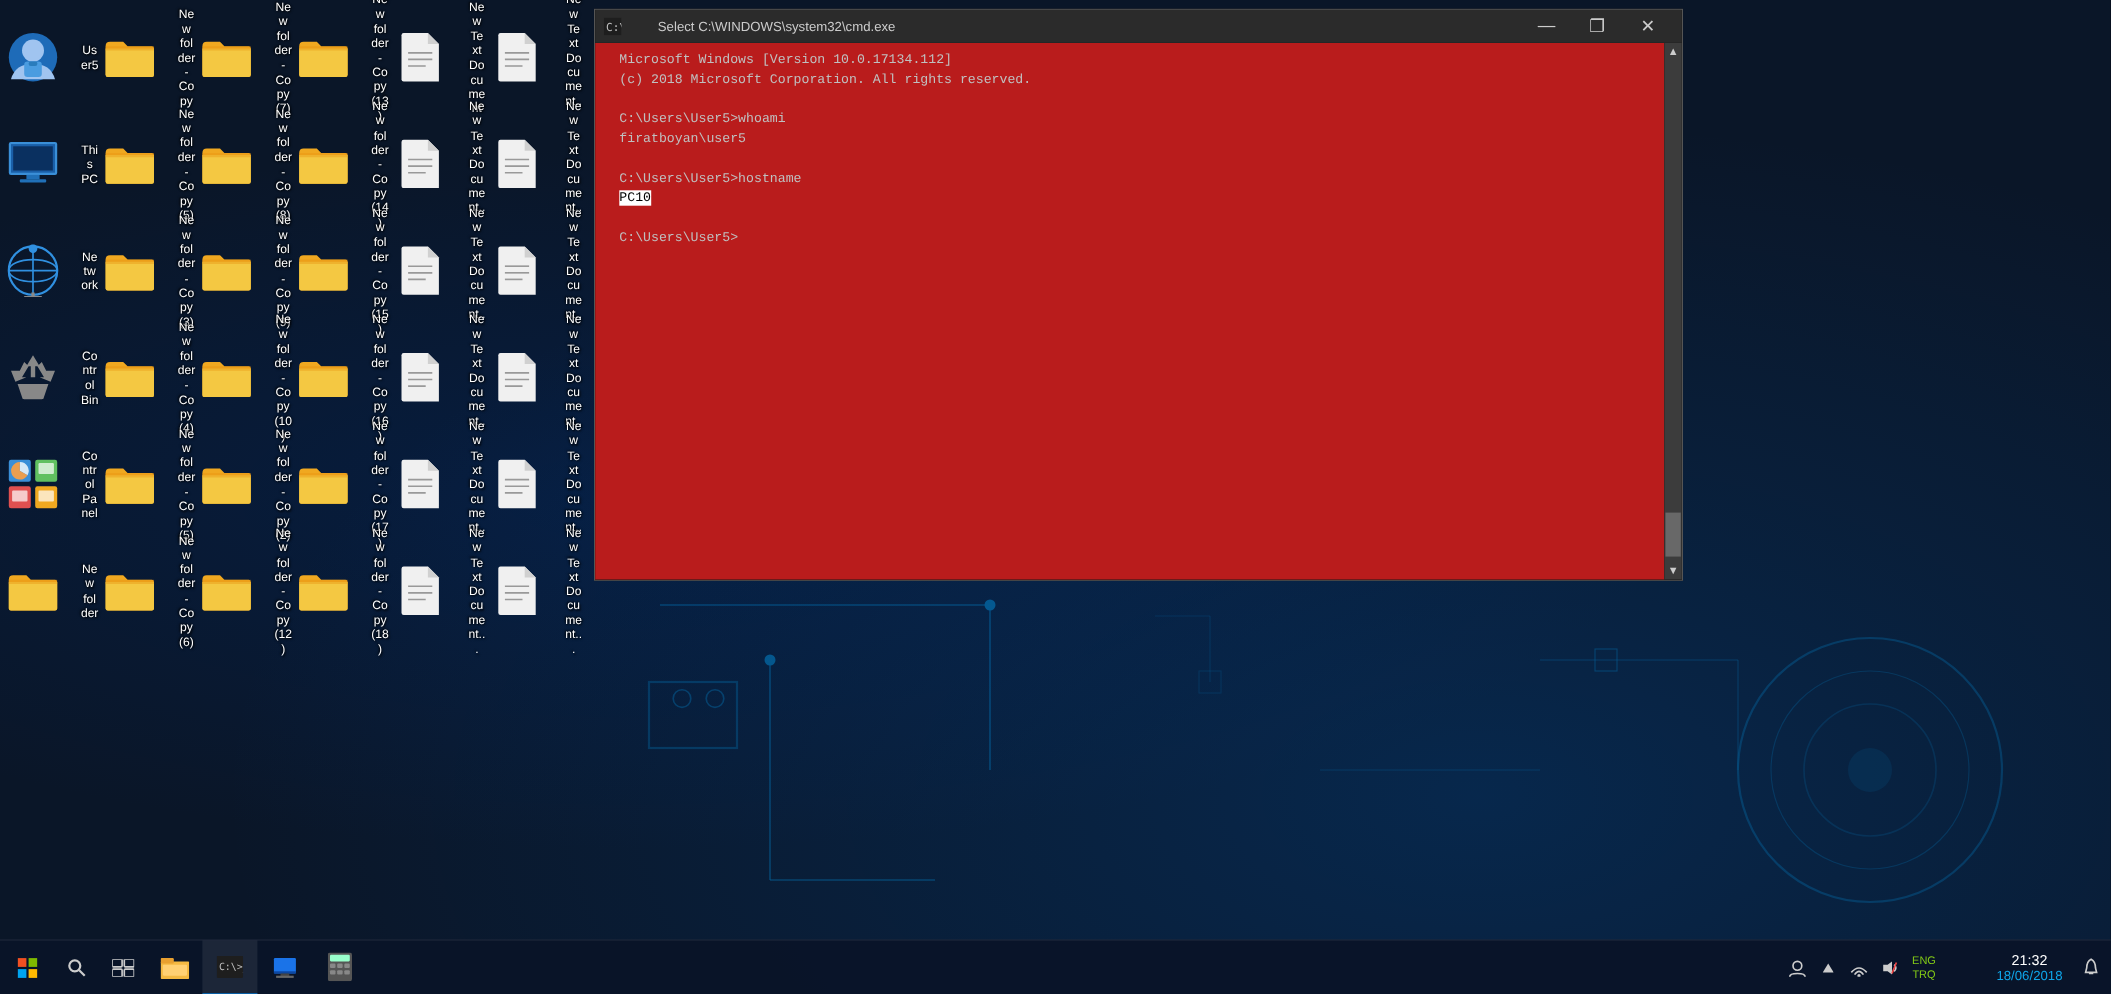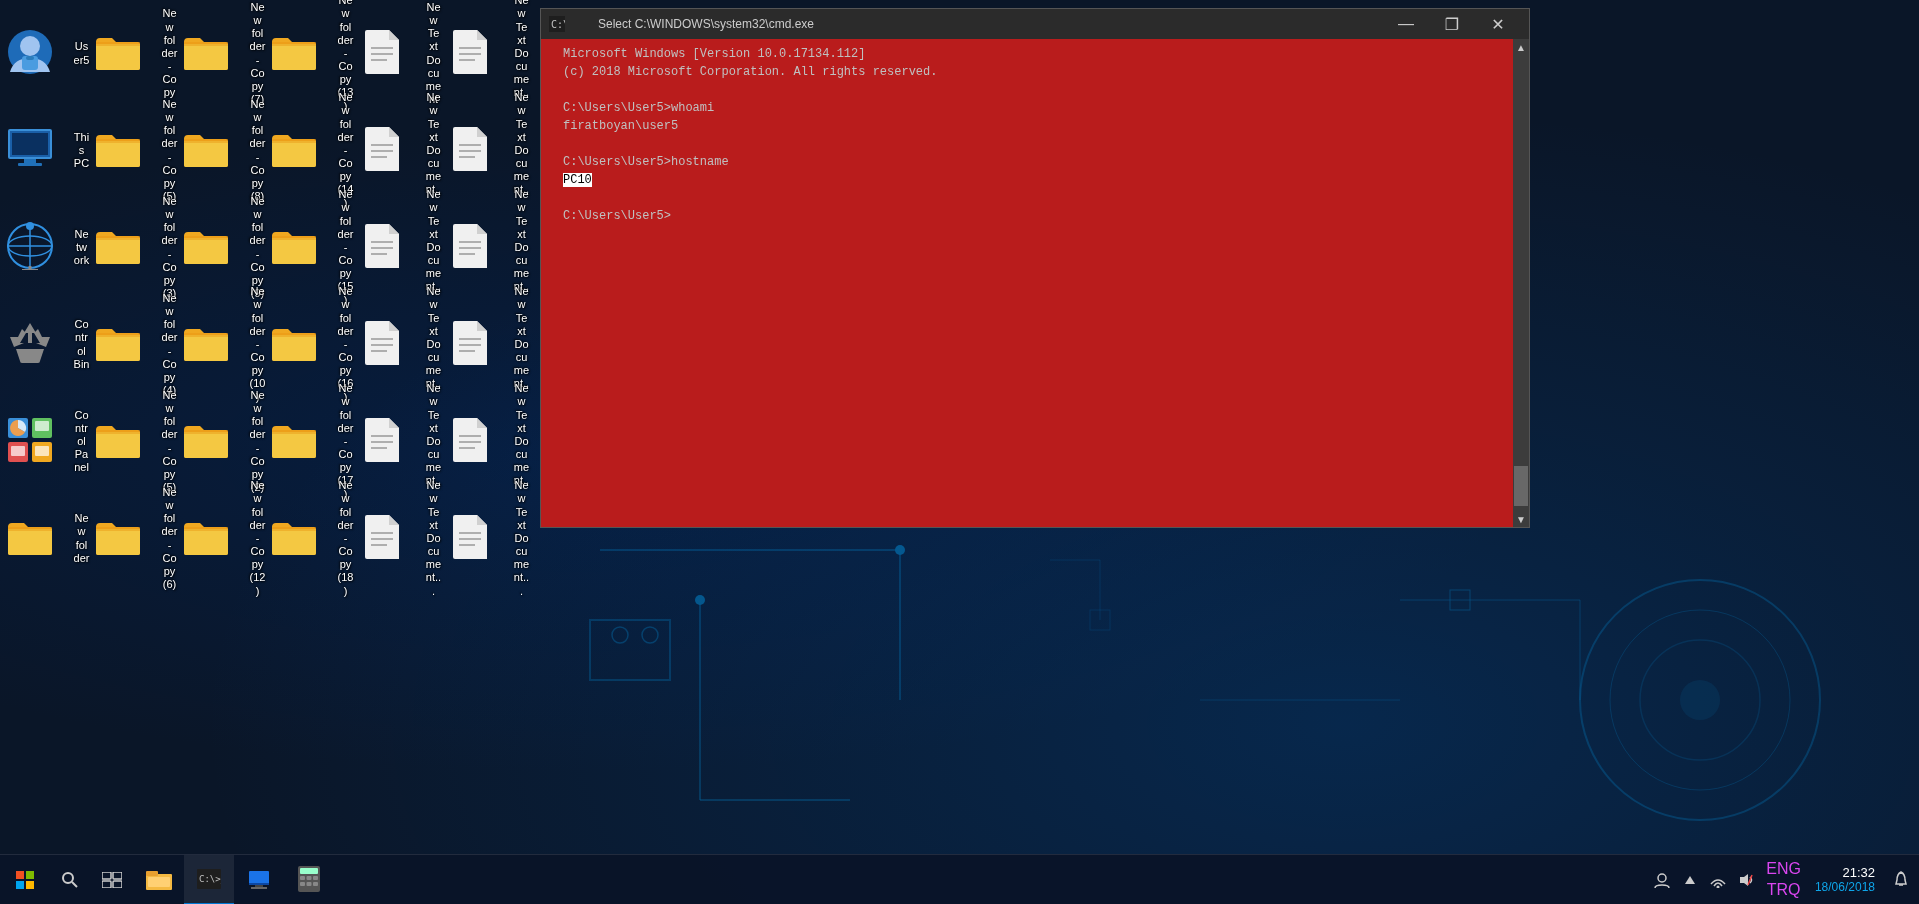--- a/index.html
+++ b/index.html
@@ -277,25 +277,26 @@
       align-items: center;
       justify-content: center;
       cursor: pointer;
       font-size: 12px;
       color: #ccc;
     }
 
     .clock-area {
       display: flex;
       flex-direction: column;
-      align-items: flex-end;
+      align-items: center;
       justify-content: center;
       padding: 0 8px;
       cursor: pointer;
       height: 50px;
+      margin-left: 41px;
     }
 
     .clock-time {
       font-size: 13px;
       color: #fff;
     }
 
     .clock-date {
       font-size: 12px;
       color: #0ea5e9;
@@ -314,22 +315,22 @@
       display: flex;
       flex-direction: column;
       align-items: center;
       justify-content: center;
       padding: 0 6px;
       height: 50px;
       cursor: pointer;
     }
 
     .lang-line {
-      font-size: 16px;
-      color: #d946ef;
+      font-size: 10px;
+      color: #84cc16;
       line-height: 1.3;
     }
   </style>
 </head>
 <body>
 
 <div class="desktop">
 
   <div class="desktop-bg"></div>
 

